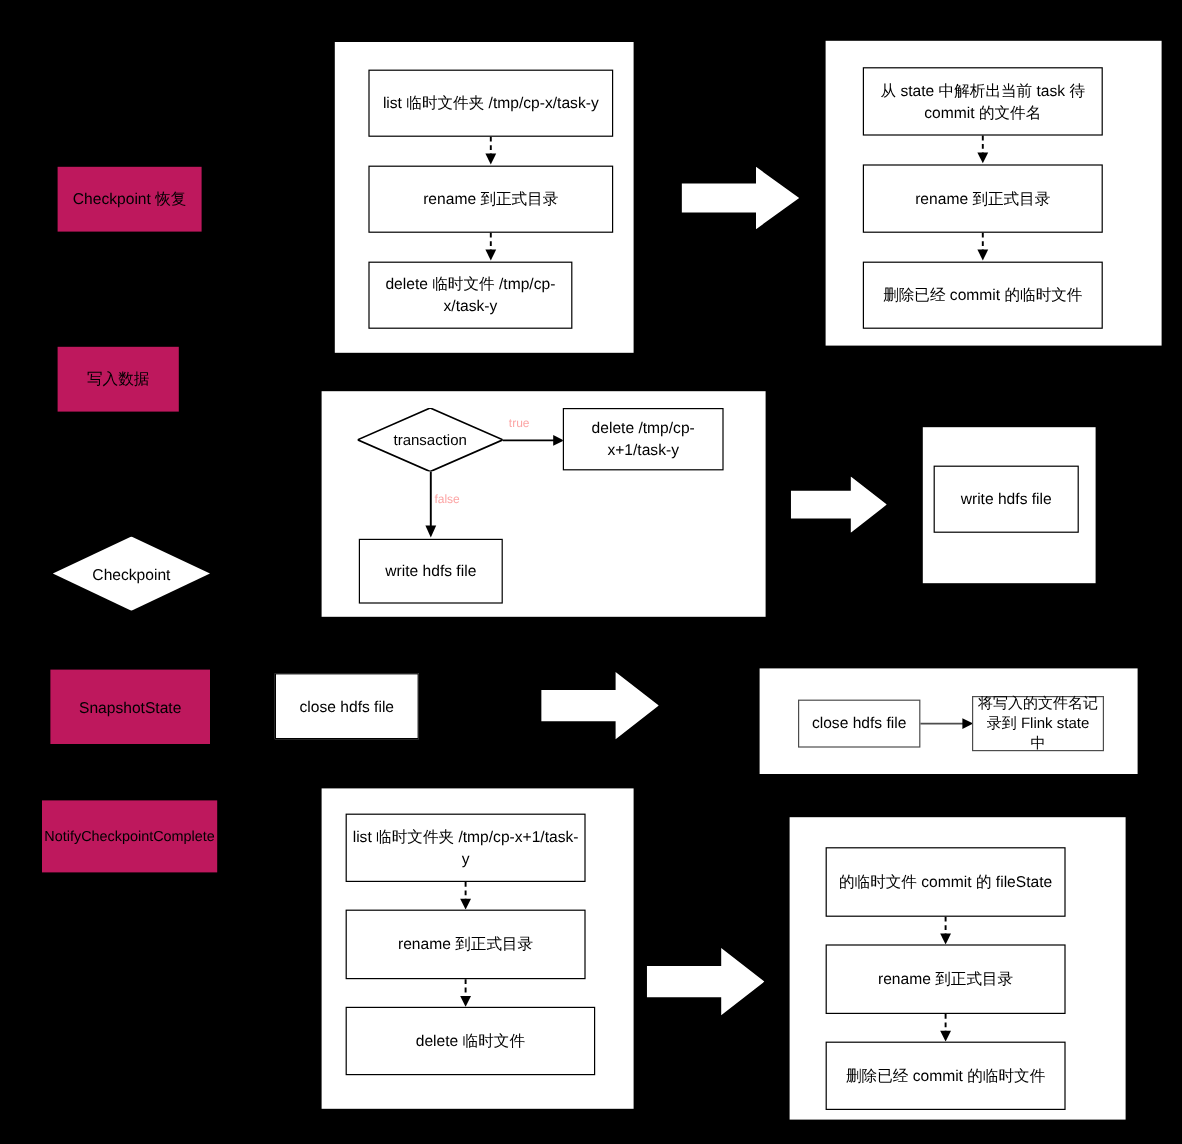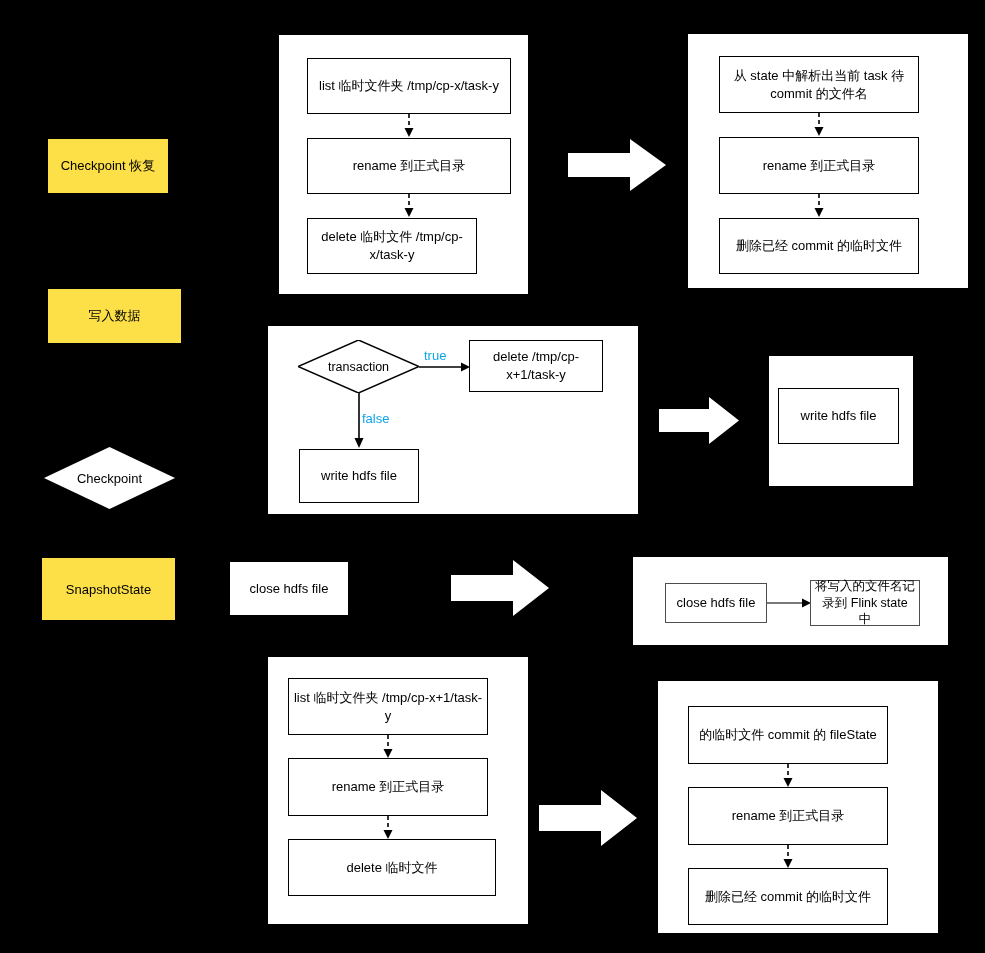--- a/index.html
+++ b/index.html
@@ -33,21 +33,21 @@
     color: #000000;
     font-size: 13px;
     line-height: 1.35;
     padding: 2px 4px;
   }
   .node.thin {
     border: 1px solid #4d4d4d;
   }
   .label-box {
     position: absolute;
-    background: #fde047;
+    background: #be185d;
     box-sizing: border-box;
     display: flex;
     align-items: center;
     justify-content: center;
     text-align: center;
     color: #000000;
     font-size: 13px;
   }
   .diamond-wrap {
     position: absolute;
@@ -77,50 +77,53 @@
   .connector svg {
     display: block;
     overflow: visible;
   }
   .bigarrow {
     position: absolute;
   }
   .bigarrow svg { display: block; }
   .edge-label {
     position: absolute;
-    color: #0ea5e9;
-    font-size: 13px;
+    color: #fca5a5;
+    font-size: 10px;
     background: transparent;
     white-space: nowrap;
   }
 </style>
 </head>
 <body>
 
 <div id="canvas">
 
   <div class="label-box" style="left:48px; top:139px; width:120px; height:54px;">
     <span>Checkpoint 恢复</span>
   </div>
 
-  <div class="label-box" style="left:48px; top:289px; width:133px; height:54px;">
+  <div class="label-box" style="left:48px; top:289px; width:101px; height:54px;">
     <span>写入数据</span>
   </div>
 
   <div class="diamond-wrap" style="left:44px; top:447px; width:131px; height:62px;">
     <svg width="131" height="62" viewBox="0 0 131 62">
       <polygon points="65.5,0 131,31 65.5,62 0,31" fill="#ffffff"></polygon>
     </svg>
     <div class="diamond-text">Checkpoint</div>
   </div>
 
   <div class="label-box" style="left:42px; top:558px; width:133px; height:62px;">
     <span>SnapshotState</span>
   </div>
 
+  <div class="label-box" style="left:35px; top:667px; width:146px; height:60px; font-size:12px;">
+    <span>NotifyCheckpointComplete</span>
+  </div>
 
   <div class="panel" style="left:279px; top:35px; width:249px; height:259px;"></div>
 
   <div class="node" style="left:307px; top:58px; width:204px; height:56px;align-items:center;">
     <span>list 临时文件夹 /tmp/cp-x/task-y</span>
   </div>
 
   <div class="connector" style="left:399px; top:114px; width:20px; height:24px;">
     <svg width="20" height="24" viewBox="0 0 20 24">
       <line x1="10" y1="0" x2="10" y2="16" stroke="#000000" stroke-width="1.6" stroke-dasharray="4 3"></line>

